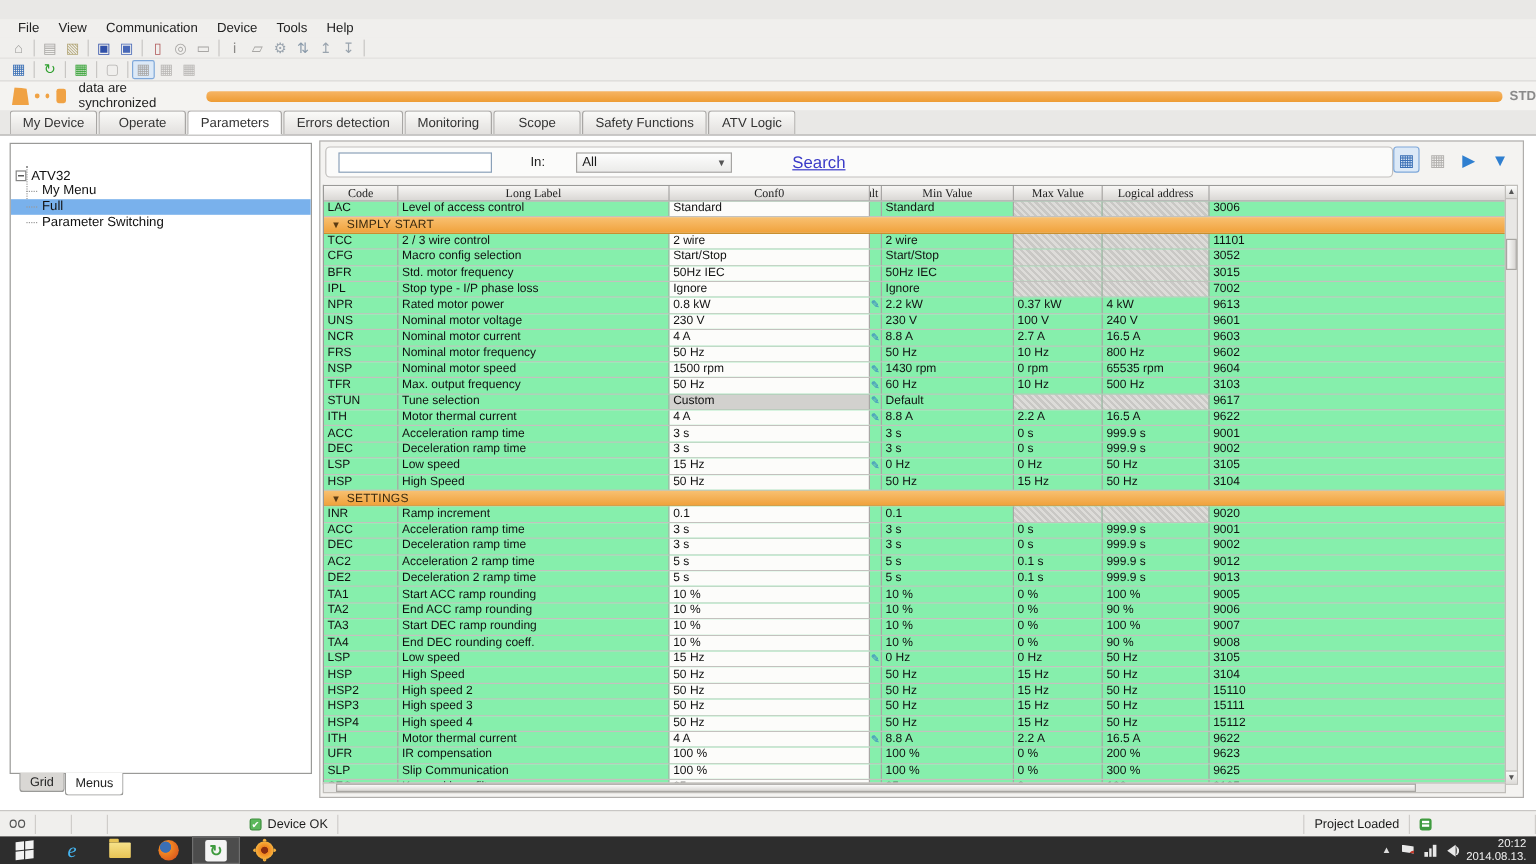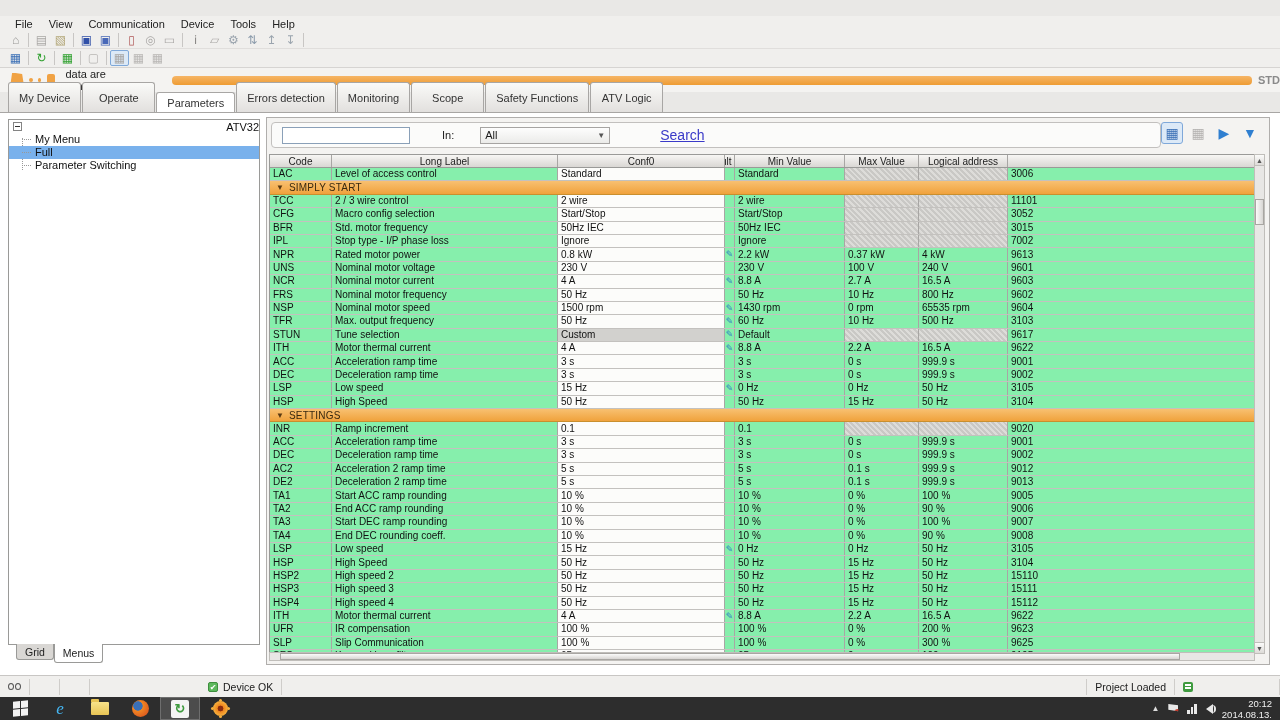--- a/index.html
+++ b/index.html
@@ -31,29 +31,29 @@
   .syncbar { position:absolute; left:0; top:68px; width:1280px; height:24px; background:#f4f3f1; display:flex; align-items:center; }
   .sync-drive { width:16px; height:15px; background:#f0a244; margin-left:10px; clip-path:polygon(15% 0, 85% 10%, 100% 100%, 0 100%); }
   .sync-dot { width:4px; height:4px; border-radius:2px; background:#f0a244; margin-left:5px; }
   .sync-pc { width:9px; height:12px; background:#f0a244; border-radius:2px; margin-left:6px; }
   .sync-text { margin-left:10px; font-size:11px; color:#222; }
   .sync-progress { height:9px; border-radius:4px; background:linear-gradient(#f6b566,#ee9c33); flex:0 0 auto; width:1080px; margin-left:10px; }
   .sync-mode { margin-left:6px; color:#8a8a8a; font-weight:bold; font-size:11px; }
 
   
   .tabstrip { position:absolute; left:0; top:92px; width:1280px; height:20px; display:flex; align-items:flex-end; padding-left:8px; background:#e9e8e6; }
-  .tab { height:30px; min-width:73px; padding:0 10px; display:flex; align-items:center; justify-content:center; font-size:11px; color:#333; background:linear-gradient(#fafaf8,#e2e0de); border:1px solid #a8a6a4; border-bottom:none; border-radius:3px 3px 0 0; margin-right:1px; }
+  .tab { height:20px; min-width:73px; padding:0 10px; display:flex; align-items:center; justify-content:center; font-size:11px; color:#333; background:linear-gradient(#fafaf8,#e2e0de); border:1px solid #a8a6a4; border-bottom:none; border-radius:3px 3px 0 0; margin-right:1px; }
   .tab.active { height:20px; background:#fff; position:relative; z-index:3; }
 
   
   .content { position:absolute; left:0; top:112px; width:1280px; height:563px; background:#fff; border-top:1px solid #a8a6a4; }
 
   
   .tree-panel { position:absolute; left:8px; top:6px; width:252px; height:526px; background:#fff; border:1px solid #9a9a98; overflow:hidden; }
-  .tree-root-row { display:flex; align-items:center; height:13px; margin:0 0 0 4px;justify-content:space-between; }
+  .tree-root-row { display:flex; align-items:center; height:13px; margin:20px 0 0 4px; }
   .expander { width:9px; height:9px; border:1px solid #848484; background:#fff; position:relative; margin-right:4px; }
   .expander::after { content:""; position:absolute; left:1px; right:1px; top:3px; height:1px; background:#333; }
   .tree-root-label { font-size:11px; color:#111; }
   .tree-item { height:13px; line-height:13px; padding-left:26px; font-size:11px; color:#111; position:relative; margin-top:0; }
   .tree-item::before { content:""; position:absolute; left:13px; top:6px; width:9px; border-top:1px dotted #999; }
   .tree-item.selected { background:#79b1ec; }
   .tree-vline { position:absolute; left:13px; top:18px; height:32px; border-left:1px dotted #999; }
 
   
   .bottom-tabs { position:absolute; left:16px; top:531px; display:flex; align-items:flex-start; z-index:4; }
@@ -67,21 +67,21 @@
   .in-label { margin-left:12px; font-size:11px; color:#222; }
   .search-select { width:130px; height:17px; margin-left:6px; border:1px solid #a6a4a2; background:linear-gradient(#fdfdfd,#ebebe9); display:flex; align-items:center; font-size:11px; padding-left:4px; position:relative; }
   .search-select .chev { position:absolute; right:4px; font-size:8px; color:#555; }
   .search-go { margin-left:30px; font-size:14px; color:#3a3ac8; text-decoration:underline; }
   .panel-icons { position:absolute; right:8px; top:4px; display:flex; gap:4px; }
   .p-icon { width:22px; height:22px; display:flex; align-items:center; justify-content:center; font-size:14px; border:1px solid transparent; }
   .p-icon.pressed { border:1px solid #7fa8d9; background:#dce9f7; border-radius:3px; }
 
   
   .table-wrap { position:absolute; left:2px; top:36px; width:986px; height:500px; overflow:hidden; border-left:1px solid #9a9a98; }
-  .thead { display:grid; grid-template-columns:62px 226px 167px 10px 110px 74px 89px auto; height:14px; background:linear-gradient(#f7f6f4,#d9d7d4); border-top:1px solid #9a9a98; border-bottom:1px solid #9a9a98; }
+  .thead { display:grid; grid-template-columns:62px 226px 167px 10px 110px 74px 89px auto; height:14px; background:linear-gradient(#f7f6f4,#d9d7d4); border-top:1px solid #9a9a98; border-bottom:1px solid #9a9a98;font-family:Liberation Serif, serif; }
   .th { font-size:10px; color:#222; display:flex; align-items:center; justify-content:center; border-right:1px solid #a8a6a4; overflow:hidden; white-space:nowrap; }
   .tbody { height:486px; overflow:hidden; }
   .trow { display:grid; grid-template-columns:62px 226px 167px 10px 110px 74px 89px auto; height:13.4px; border-bottom:1px solid #c3c1be; background:#86efac; }
   .td { font-size:10px; line-height:12px; display:flex; align-items:center; padding:0 3px; border-right:1px solid #aqaaa8; border-right:1px solid #a8a6a4; overflow:hidden; white-space:nowrap; color:#111; }
   .td.conf0 { background:#fcfcfa; }
   .td.conf0.muted { background:#d2d1ce; }
   .td.strip { padding:0; justify-content:center; }
   .td.hatch { background:repeating-linear-gradient(45deg,#c9c8c5 0 2px,#dddcd9 2px 4px); }
   .pencil { color:#2e7bc4; font-size:9px; line-height:9px; }
   .trow.section-row { display:flex; align-items:center; background:linear-gradient(#f8c071,#f0a23c); border-bottom:1px solid #c98f2e; }

